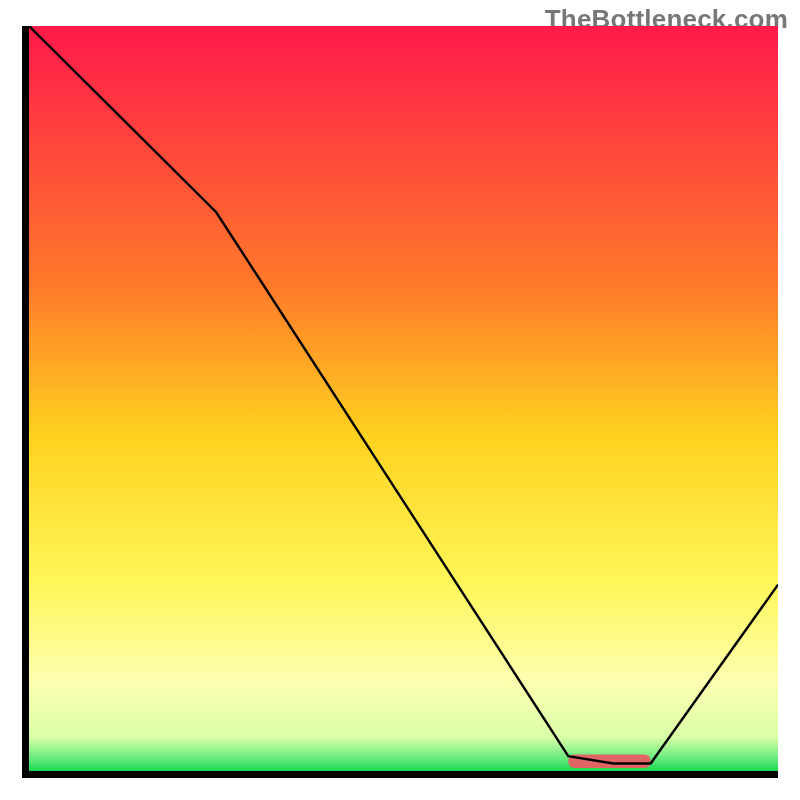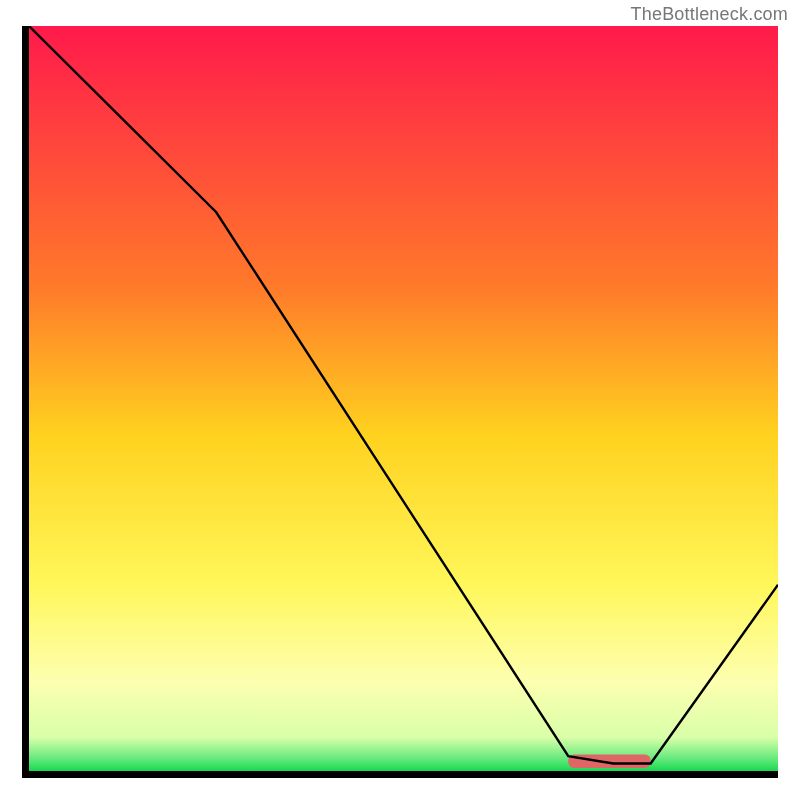--- a/index.html
+++ b/index.html
@@ -12,22 +12,22 @@
   }
   .stage {
     position: relative;
     width: 800px;
     height: 800px;
   }
   .watermark {
     position: absolute;
     top: 4px;
     right: 12px;
-    font-size: 18px;
-    font-weight: 400;
+    font-size: 26px;
+    font-weight: 700;
     color: #777;
     letter-spacing: 0.2px;
   }
   .plot-frame {
     position: absolute;
     left: 22px;
     top: 26px;
     width: 756px;
     height: 752px;
     border-left: 7px solid #000;

